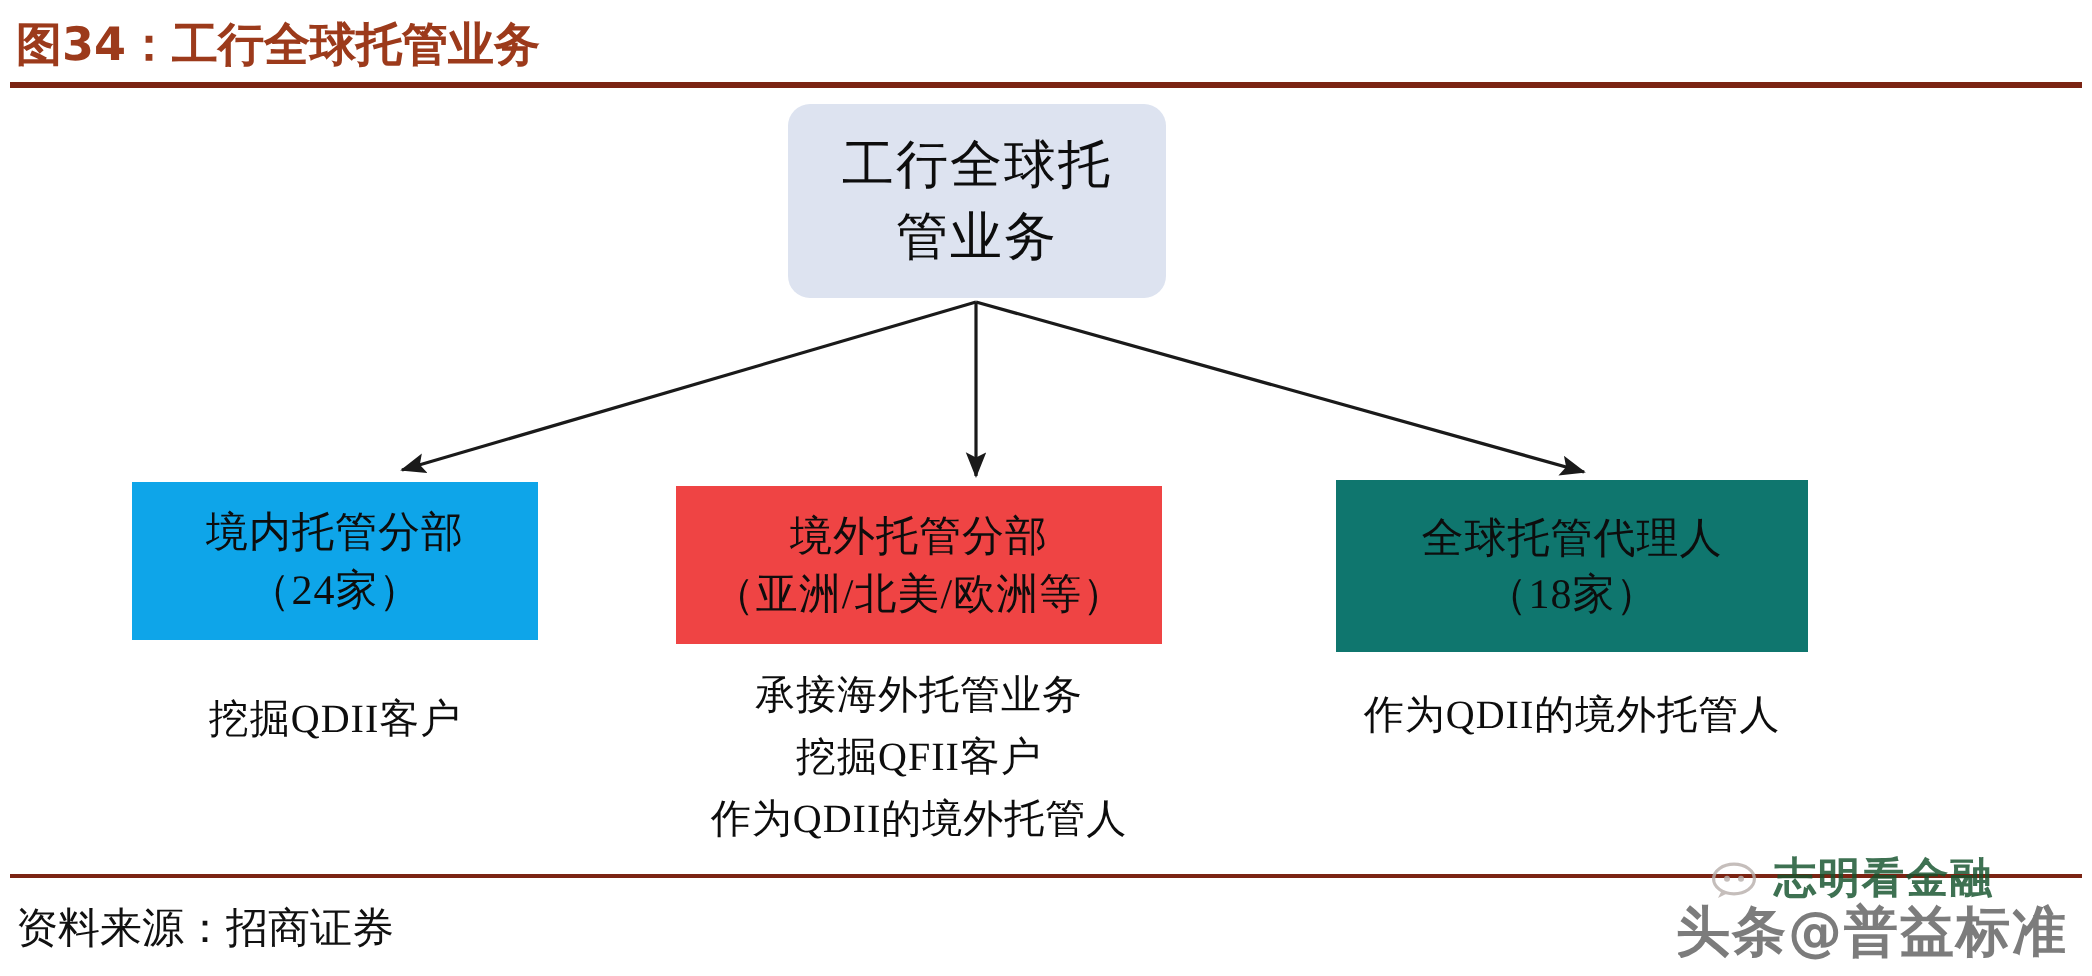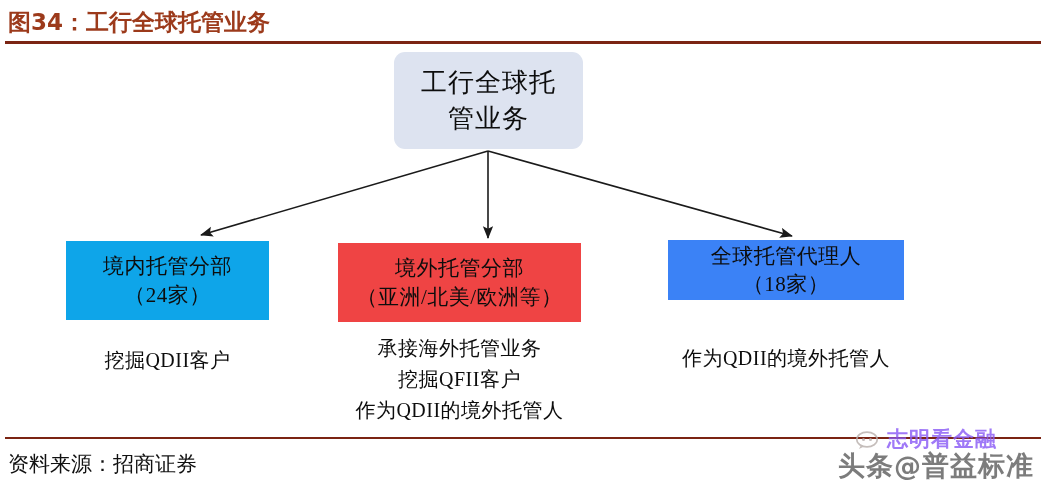--- a/index.html
+++ b/index.html
@@ -117,22 +117,22 @@
     left: 338px;
     top: 198px;
     width: 243px;
     height: 79px;
     background: #ef4444;
   }
   #node-agent {
     left: 668px;
     top: 195px;
     width: 236px;
-    height: 60px;
-    background: #3b82f6;
+    height: 86px;
+    background: #0f766e;
   }
   .node-line { display: block; white-space: nowrap; }
 
   
   .caption {
     position: absolute;
     text-align: center;
     color: #0d0d0d;
     font-family: "Liberation Serif", "DejaVu Serif", serif;
     font-size: 20px;
@@ -149,21 +149,21 @@
     position: absolute;
     font-family: "DejaVu Sans", "Liberation Sans", sans-serif;
     white-space: nowrap;
     pointer-events: none;
   }
   #watermark-top {
     left: 856px;
     top: 425px;
     font-size: 21px;
     font-weight: bold;
-    color: #8b5cf6;
+    color: #14532d;
     opacity: 0.82;
     letter-spacing: 1px;
   }
   #watermark-top .wm-bubble {
     display: inline-block;
     vertical-align: -3px;
     margin-right: 5px;
   }
   #watermark-bottom {
     left: 838px;

